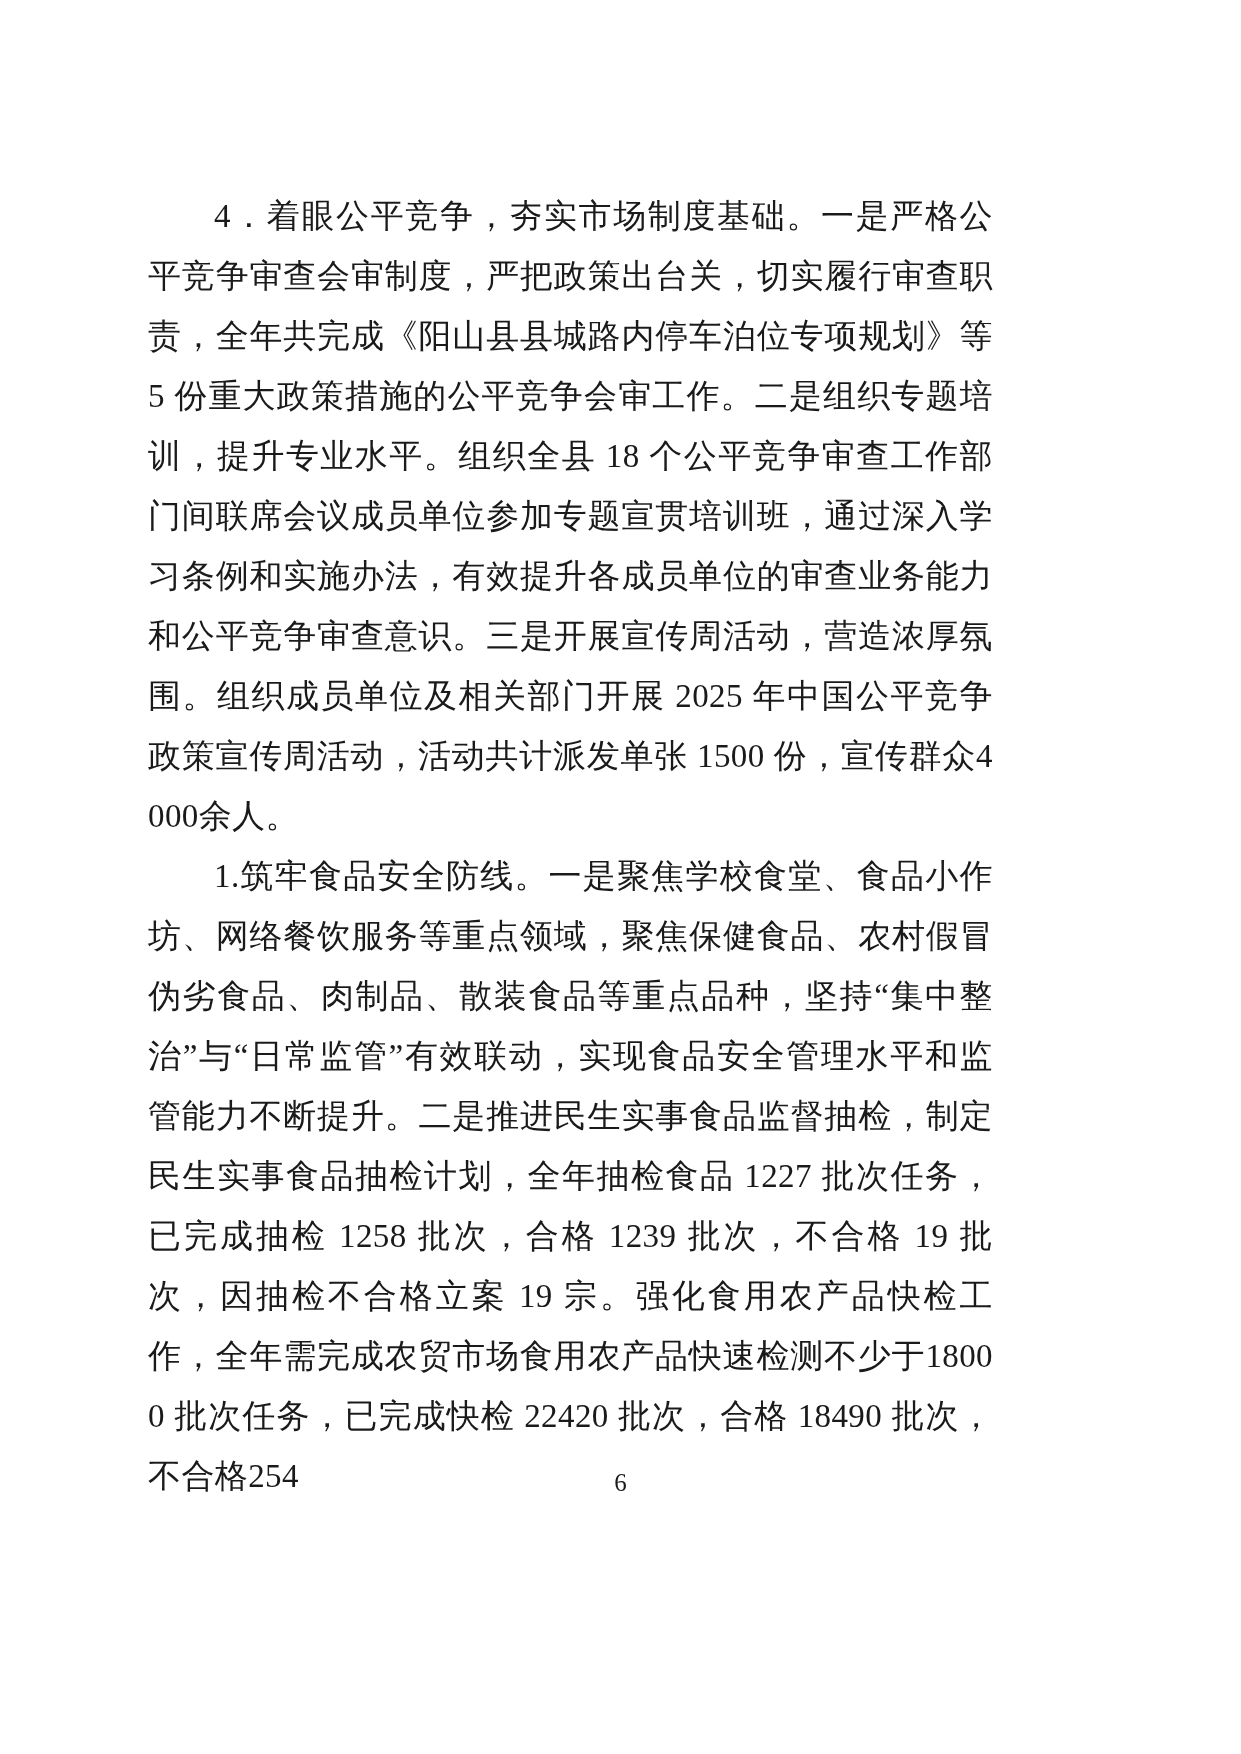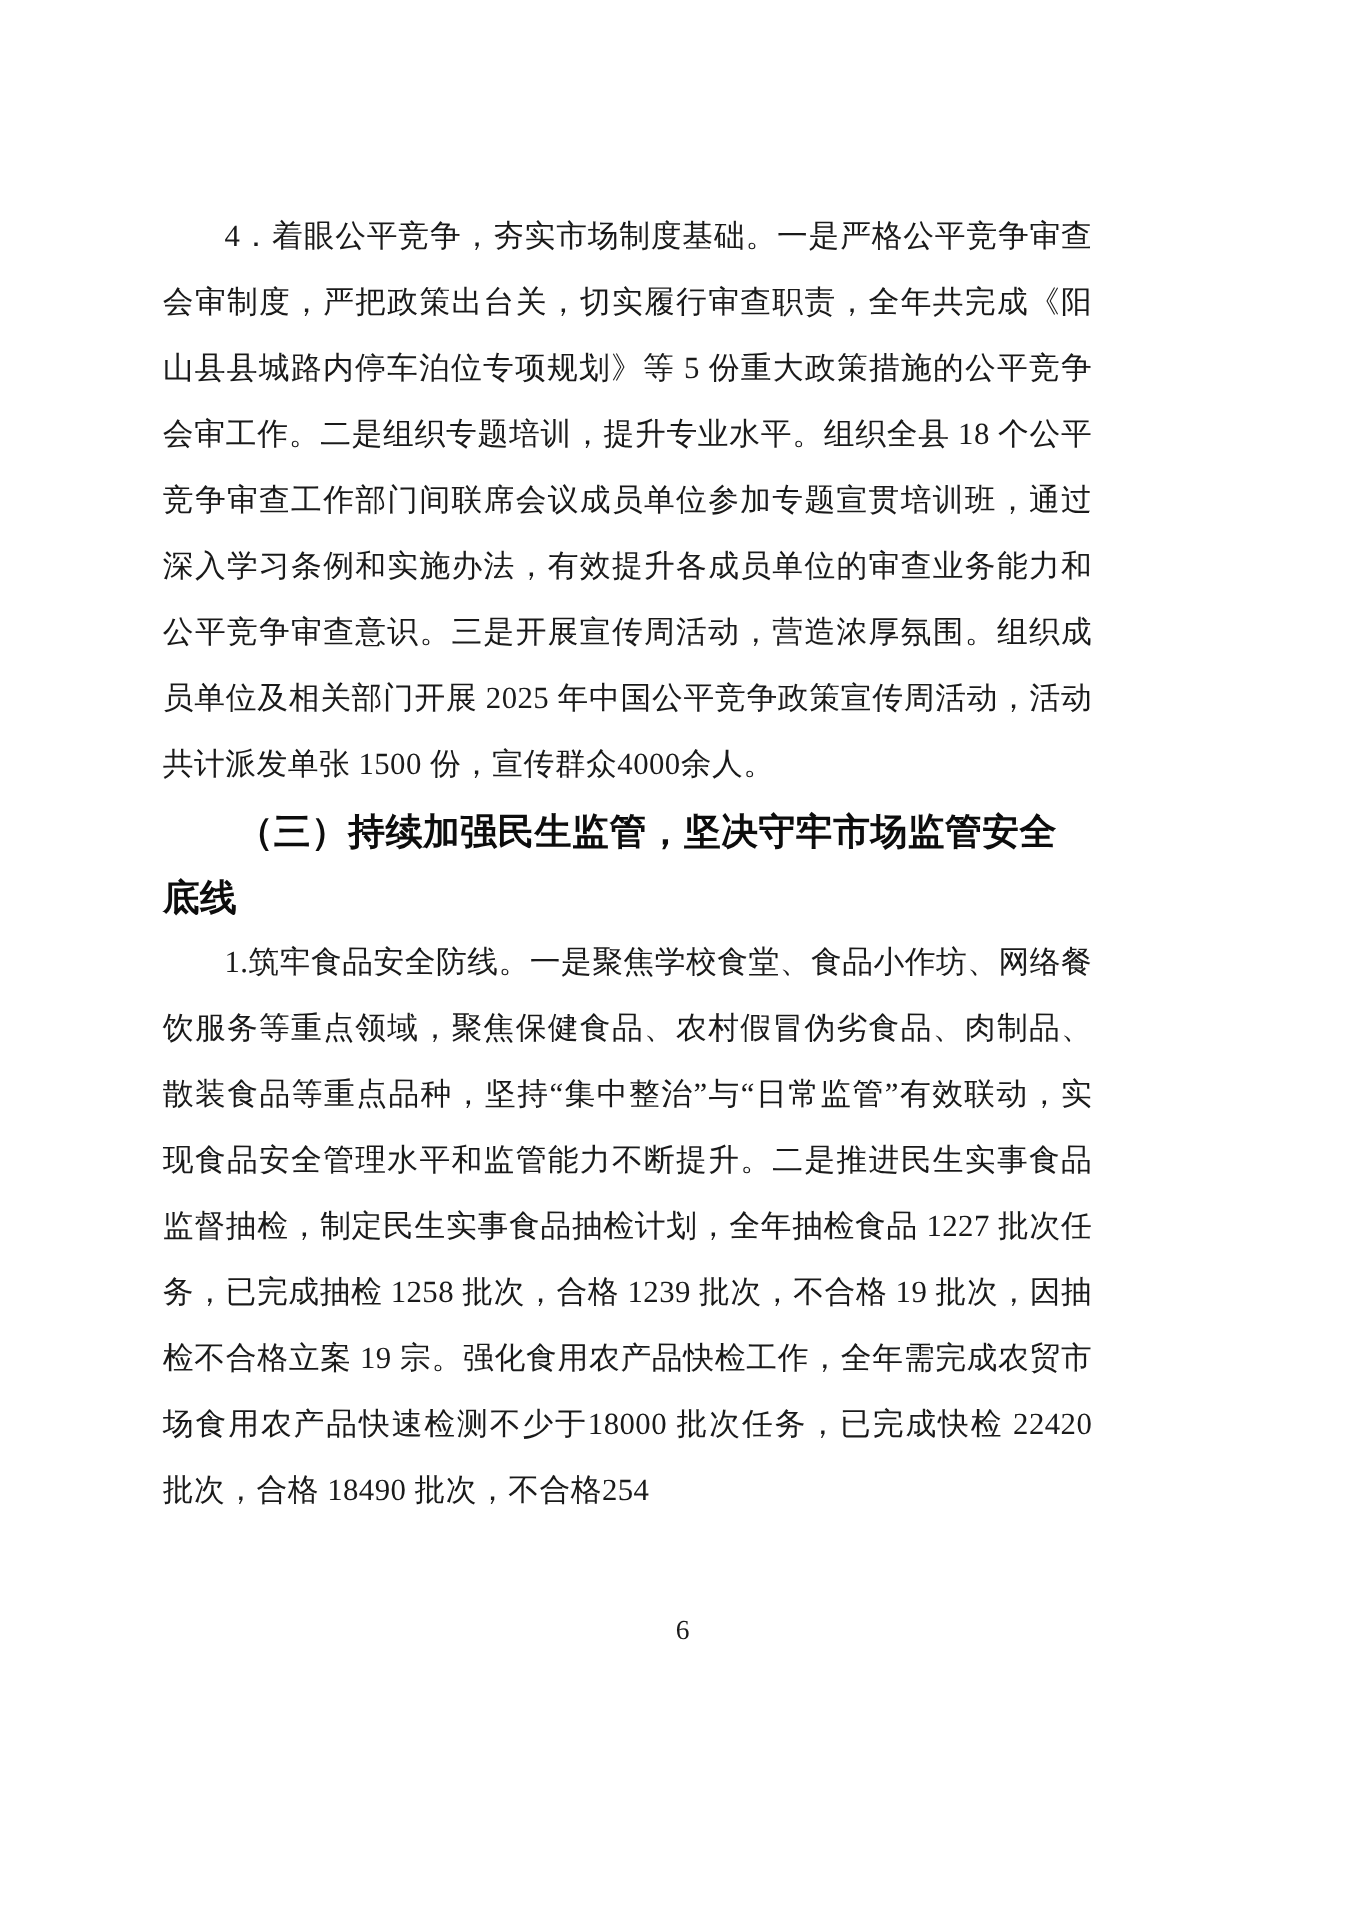--- a/index.html
+++ b/index.html
@@ -21,21 +21,21 @@
     overflow: hidden;
     box-sizing: border-box;
   }
   .content {
     position: absolute;
     left: 148px;
     top: 186px;
     width: 845px;
   }
   .para {
-    font-size: 28px;
+    font-size: 33px;
     line-height: 60px;
     letter-spacing: 0.4px;
     text-align: justify;
     text-justify: inter-ideograph;
     text-indent: 2em;
     margin: 0;
     font-weight: 400;
     color: #1a1a1a;
     word-break: break-all;
   }
@@ -66,21 +66,20 @@
 </style>
 </head>
 <body>
 
 <div class="page">
 
   <div class="content">
 
     <p class="para">4．着眼公平竞争，夯实市场制度基础。一是严格公平竞争审查会审制度，严把政策出台关，切实履行审查职责，全年共完成《阳山县县城路内停车泊位专项规划》等 5 份重大政策措施的公平竞争会审工作。二是组织专题培训，提升专业水平。组织全县 18 个公平竞争审查工作部门间联席会议成员单位参加专题宣贯培训班，通过深入学习条例和实施办法，有效提升各成员单位的审查业务能力和公平竞争审查意识。三是开展宣传周活动，营造浓厚氛围。组织成员单位及相关部门开展 2025 年中国公平竞争政策宣传周活动，活动共计派发单张 1500 份，宣传群众4000余人。</p>
 
-    <p class="heading">（三）持续加强民生监管，坚决守牢市场监管安全底线</p>
 
     <p class="para">1.筑牢食品安全防线。一是聚焦学校食堂、食品小作坊、网络餐饮服务等重点领域，聚焦保健食品、农村假冒伪劣食品、肉制品、散装食品等重点品种，坚持“集中整治”与“日常监管”有效联动，实现食品安全管理水平和监管能力不断提升。二是推进民生实事食品监督抽检，制定民生实事食品抽检计划，全年抽检食品 1227 批次任务，已完成抽检 1258 批次，合格 1239 批次，不合格 19 批次，因抽检不合格立案 19 宗。强化食用农产品快检工作，全年需完成农贸市场食用农产品快速检测不少于18000 批次任务，已完成快检 22420 批次，合格 18490 批次，不合格254</p>
 
   </div>
 
   <div class="footer">
     <span class="page-number">6</span>
   </div>
 
 </div>

